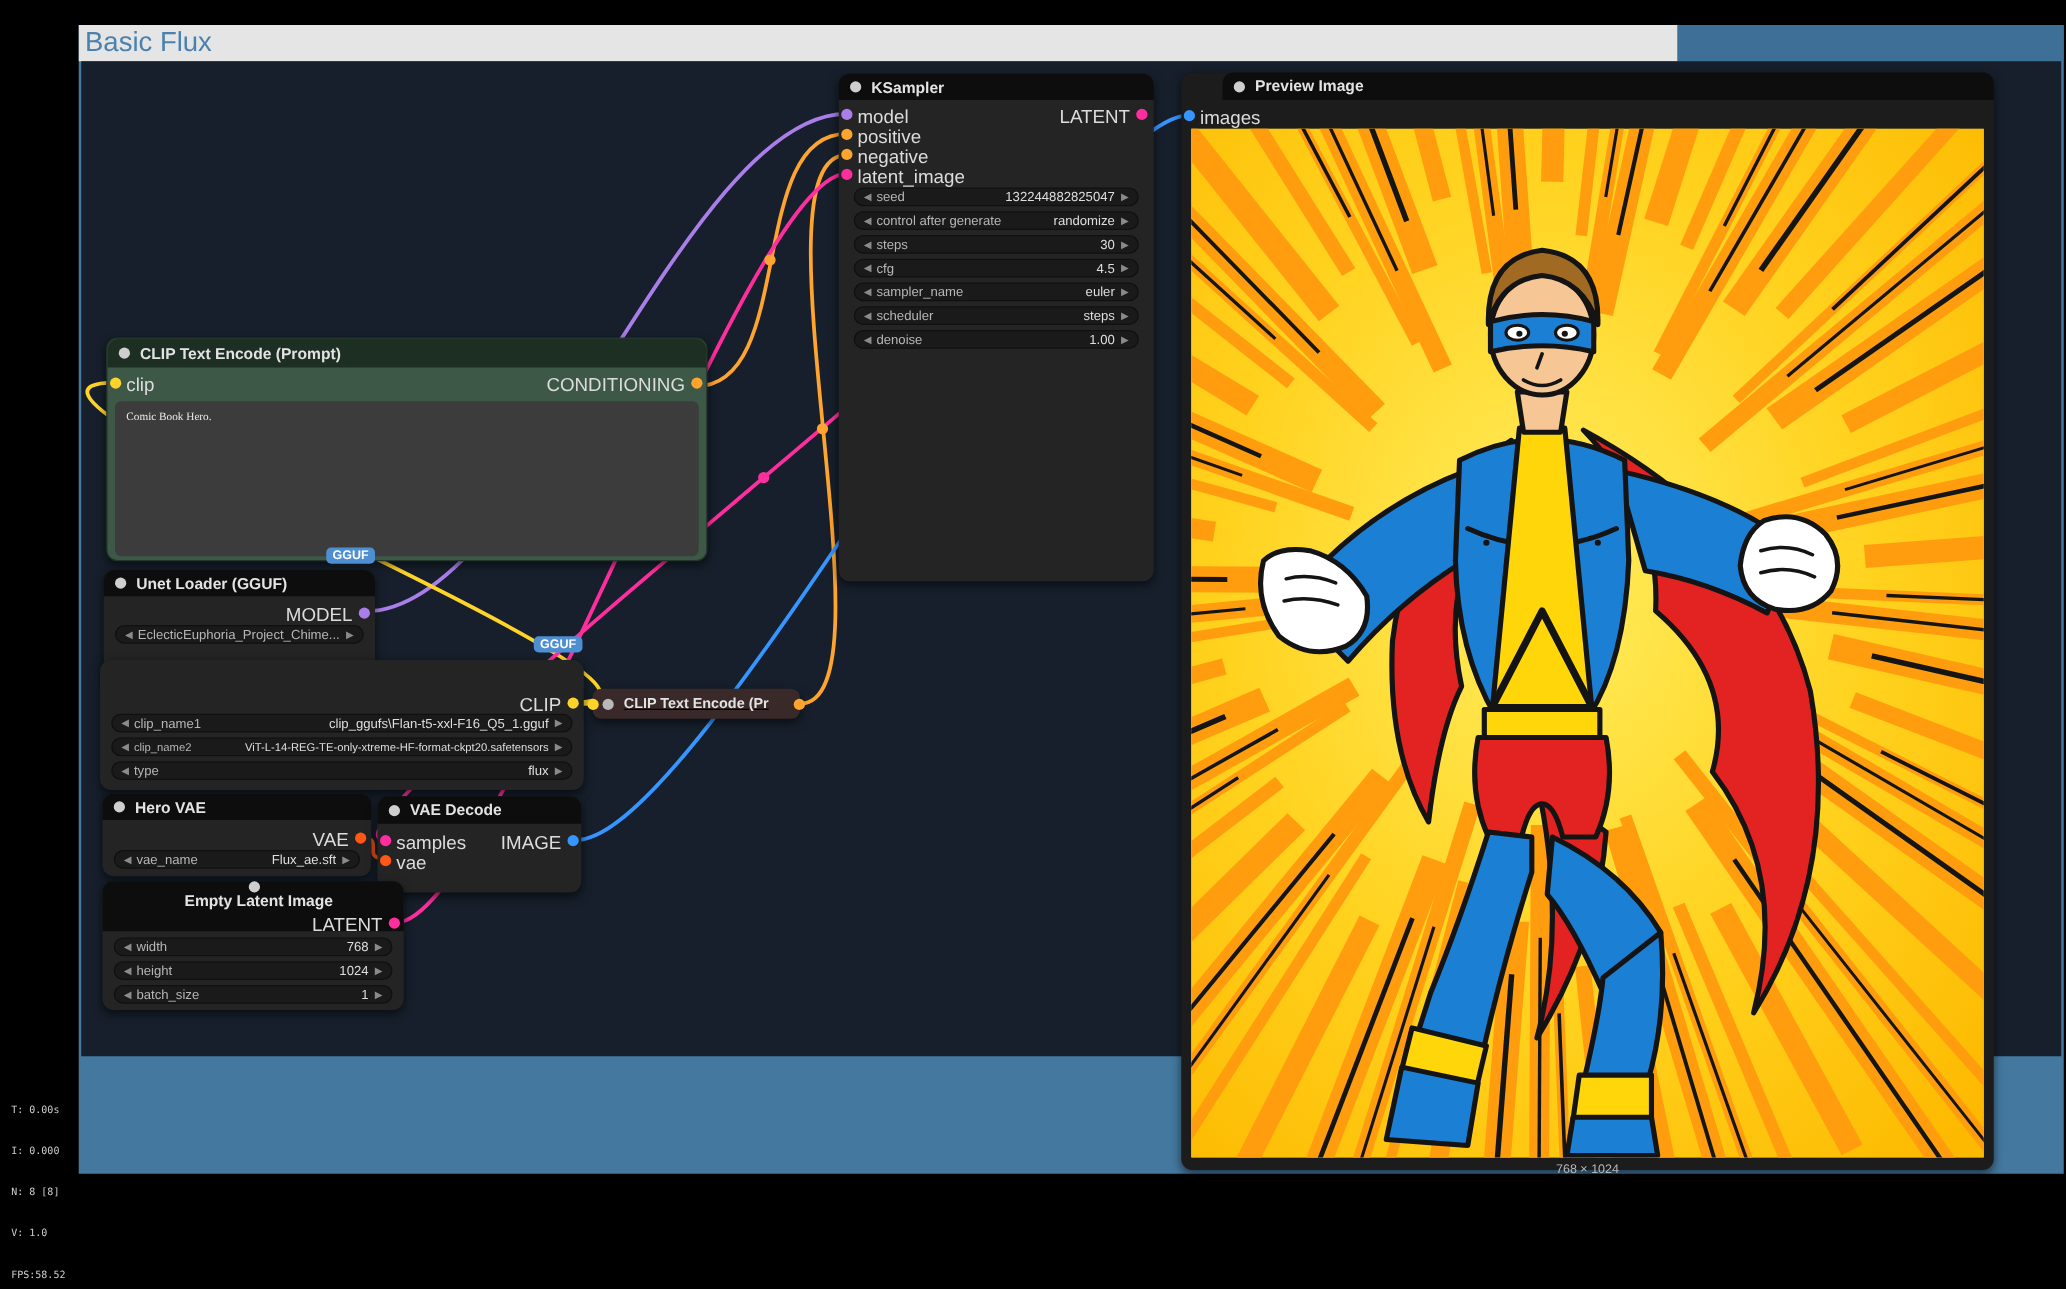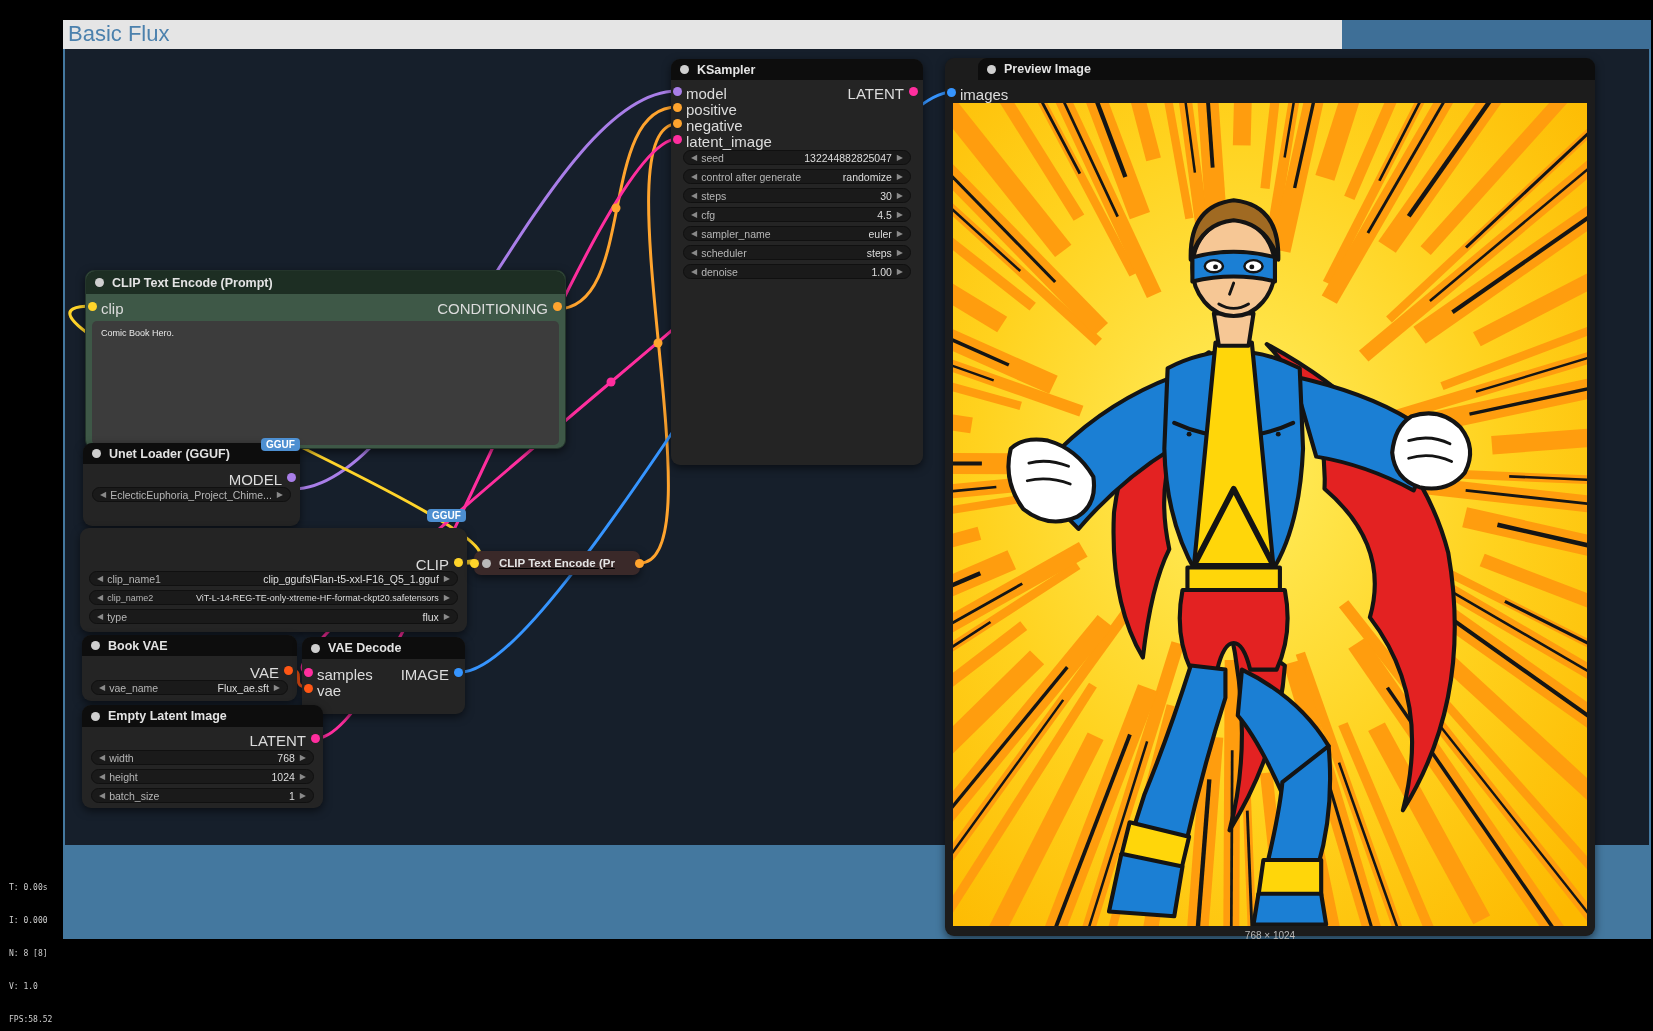--- a/index.html
+++ b/index.html
@@ -28,21 +28,21 @@
           border-radius:8px;display:flex;align-items:center;padding:0 7px;
           font-size:10.5px;color:#b6b6b6;box-sizing:border-box;}
   .widget .wname{margin-left:4px;white-space:nowrap;}
   .widget .wval{margin-left:auto;margin-right:5px;color:#dedede;white-space:nowrap;}
   .widget .arrL,.widget .arrR{color:#8a8a8a;font-size:8px;flex:0 0 auto;}
   .widget.small{font-size:9px;}
   
   #node-clip-prompt{background:#3e5847;border:1px solid #24352b;}
   #node-clip-prompt .nhead{background:#1d2e23;}
   #prompt-text{position:absolute;left:6px;top:50px;width:467px;height:124px;background:#3c3c3c;
-               border-radius:5px;color:#e8e8e8;font-family:Liberation Sans, sans-serif;
+               border-radius:5px;color:#e8e8e8;font-family:Liberation Serif, serif;
                font-size:9px;padding:7px 9px;box-sizing:border-box;}
   
   #node-clip-neg{background:#3a2929;border-radius:7px;height:24px;display:flex;
                  align-items:center;padding-left:8px;box-sizing:border-box;text-decoration:underline;}
   
   .gguf-badge{position:absolute;z-index:5;background:#4d8fd1;color:#fff;font-size:10px;
               font-weight:bold;border-radius:4px;padding:1px 5px;}
   
   #node-preview{background:#1c1c1c;}
   #preview-img{position:absolute;left:8px;top:45px;width:634px;height:823px;background:#ffd21e;}
@@ -341,21 +341,21 @@
     <span class="cdot"></span>
     <span class="ntitle">CLIP Text Encode (Prompt)</span>
   </div>
   <span class="dot" style="left:2px;top:31px;background:#ffd42a;"></span>
   <span class="slot" style="left:15px;top:29px;">clip</span>
   <span class="dot" style="right:3px;top:31px;background:#ffa42e;"></span>
   <span class="slot out" style="right:17px;top:29px;">CONDITIONING</span>
   <div id="prompt-text">Comic Book Hero.</div>
 </div>
 
-<div class="node" style="left:83px;top:443px;width:217px;height:83px;">
+<div class="node" style="left:83px;top:456px;width:217px;height:83px;">
   <div class="nhead">
     <span class="cdot"></span>
     <span class="ntitle">Unet Loader (GGUF)</span>
   </div>
   <span class="dot" style="right:4px;top:30px;background:#a97ee8;"></span>
   <span class="slot out" style="right:18px;top:28px;">MODEL</span>
   <div class="widget" style="left:9px;top:44px;width:199px;">
     <span class="arrL">◀</span>
       <span class="wname">EclecticEuphoria_Project_Chime...</span>
     <span class="wval"></span>
@@ -389,21 +389,21 @@
 <div class="node" id="node-clip-neg" style="left:474px;top:551px;width:166px;">
   <span class="cdot" style="background:#b9b9b9;"></span>
   <span class="ntitle" style="font-size:11.5px;">CLIP Text Encode (Pr</span>
   <span class="dot" style="left:-4px;top:8px;background:#ffd42a;"></span>
   <span class="dot" style="right:-4px;top:8px;background:#ffa42e;"></span>
 </div>
 
 <div class="node" style="left:82px;top:635px;width:215px;height:66px;">
   <div class="nhead">
     <span class="cdot"></span>
-    <span class="ntitle">Book VAE</span>
+    <span class="ntitle">Hero VAE</span>
   </div>
   <span class="dot" style="right:4px;top:31px;background:#ff5715;"></span>
   <span class="slot out" style="right:18px;top:29px;">VAE</span>
   <div class="widget" style="left:9px;top:45px;width:197px;">
     <span class="arrL">◀</span>
       <span class="wname">vae_name</span>
     <span class="wval">Flux_ae.sft</span>
       <span class="arrR">▶</span>
   </div>
 </div>
@@ -415,21 +415,21 @@
   </div>
   <span class="dot" style="left:2px;top:31px;background:#ff2e9e;"></span>
   <span class="slot" style="left:15px;top:29px;">samples</span>
   <span class="dot" style="left:2px;top:47px;background:#ff5715;"></span>
   <span class="slot" style="left:15px;top:45px;">vae</span>
   <span class="dot" style="right:2px;top:31px;background:#3695ff;"></span>
   <span class="slot out" style="right:16px;top:29px;">IMAGE</span>
 </div>
 
 <div class="node" style="left:82px;top:705px;width:241px;height:103px;">
-  <div class="nhead" style="height:22px;">
+  <div class="nhead" style="height:40px;flex-direction:column;">
     <span class="cdot"></span>
     <span class="ntitle">Empty Latent Image</span>
   </div>
   <span class="dot" style="right:3px;top:29px;background:#ff2e9e;"></span>
   <span class="slot out" style="right:17px;top:27px;">LATENT</span>
   <div class="widget" style="left:9px;top:45px;width:223px;">
     <span class="arrL">◀</span>
       <span class="wname">width</span>
     <span class="wval">768</span>
       <span class="arrR">▶</span>

